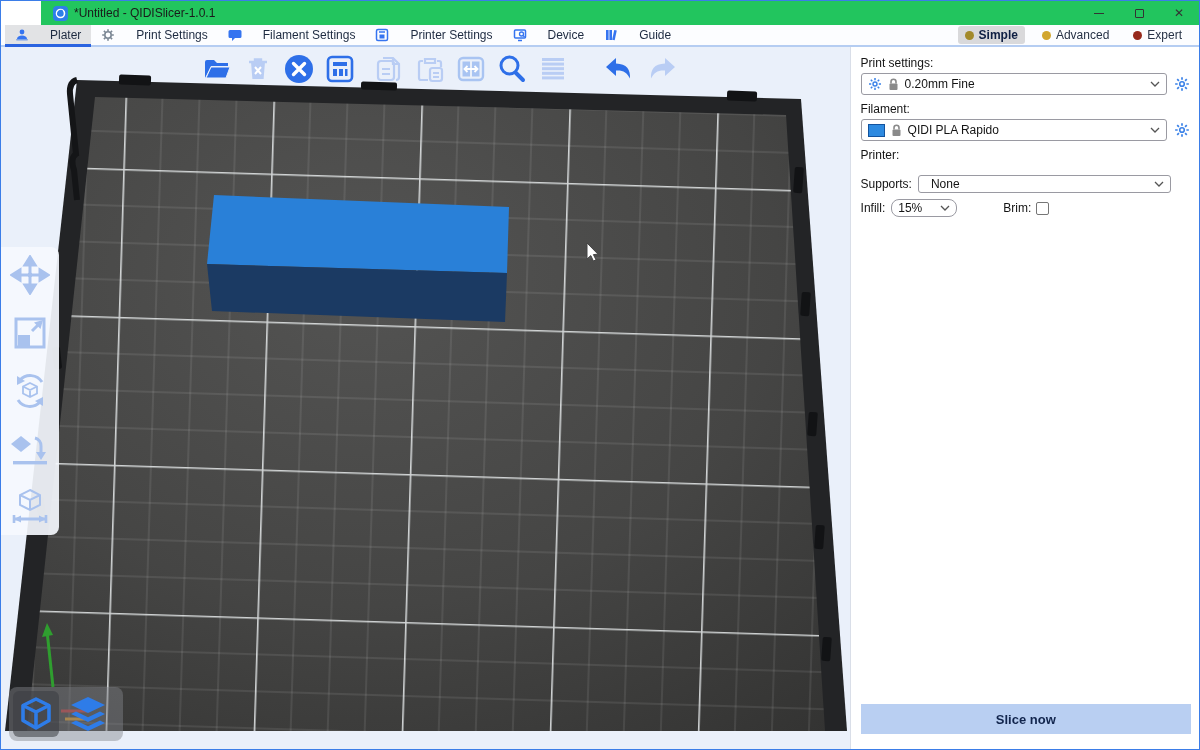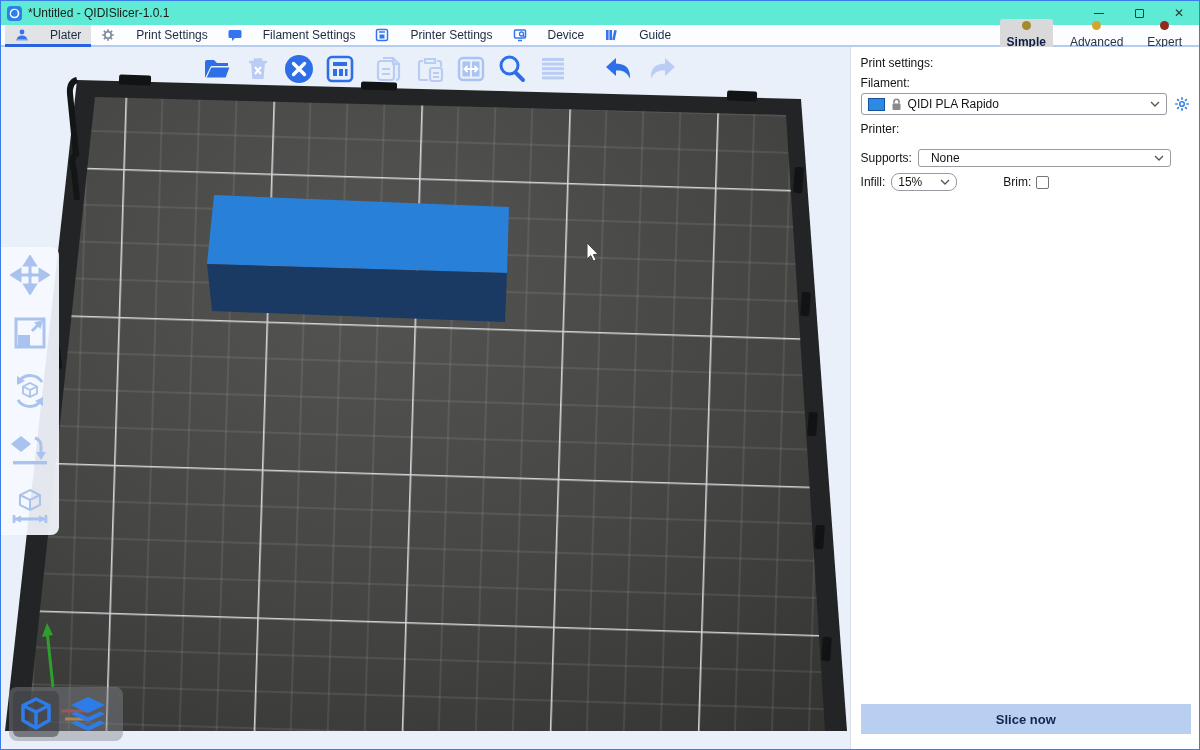--- a/index.html
+++ b/index.html
@@ -2,39 +2,39 @@
 <html><head>
 <meta charset="utf-8">
 <style>
   * { margin:0; padding:0; box-sizing:border-box; }
   html,body { width:1200px; height:750px; font-family:"Liberation Sans", sans-serif; }
   #app {
     width:1200px; height:750px; border:1px solid #3b7de8; background:#fff;
     display:flex; flex-direction:column; overflow:hidden; position:relative;
   }
   
-  .titlebar { height:24px; background:#5eead4; display:flex; align-items:center; padding-left:6px; flex:0 0 auto; }
+  .titlebar { height:24px; background:#22c55e; display:flex; align-items:center; padding-left:12px; flex:0 0 auto;margin-left:40px; }
   .app-icon { width:15px; height:15px; border-radius:4px; background:#2f7fe8; display:inline-flex; align-items:center; justify-content:center; margin-right:6px; }
   .app-icon svg { display:block; }
   .title-text { font-size:12px; color:#1a1a1a; }
   .win-controls { margin-left:auto; display:flex; height:100%; }
   .win-btn { width:40px; height:100%; display:flex; align-items:center; justify-content:center; color:#333; font-size:12px; }
   .win-btn .bar { width:10px; height:1px; background:#333; }
   .win-btn .box { width:9px; height:9px; border:1px solid #333; border-radius:1px; }
   
   .menubar { height:20px; background:#fbfcfe; display:flex; align-items:center; gap:0; padding-left:8px; flex:0 0 auto; }
   .menu-item { font-size:12px; color:#1a1a1a; padding:2px 9px; }
   
   .tabbar { height:22px; background:#fcfdff; display:flex; align-items:stretch; border-bottom:2px solid #b5cdf2; flex:0 0 auto; padding-left:4px; }
   .tab { display:flex; align-items:center; gap:21px; padding:0 10px; font-size:12px; color:#1d2a40; position:relative; }
   .tab svg { display:block; }
   .tab.selected { background:#e2e3e5; }
   .tab.selected::after { content:""; position:absolute; left:0; right:0; bottom:-2px; height:3px; background:#2a63e0; }
   .modes { margin-left:auto; display:flex; align-items:center; gap:10px; padding-right:10px; }
-  .mode { display:flex; align-items:center; gap:5px; font-size:12px; color:#273246; padding:2px 7px; border-radius:3px;flex-direction:column; }
+  .mode { display:flex; align-items:center; gap:5px; font-size:12px; color:#273246; padding:2px 7px; border-radius:3px; }
   .mode.selected { background:#d9d9db; font-weight:bold; color:#0e1e42; }
   .dot { width:9px; height:9px; border-radius:50%; display:inline-block; }
   .dot.simple { background:#a38a2a; }
   .dot.advanced { background:#d2a62e; }
   .dot.expert { background:#96291c; }
   
   .main { flex:1; display:flex; min-height:0; }
   .viewport { position:relative; width:850px; background:#eaf0fa; overflow:hidden; }
   .viewport > svg.scene { position:absolute; left:0; top:0; }
   
@@ -364,20 +364,46 @@
               <polygon points="21,3 38,11 21,19 4,11" fill="#2e7ce8"></polygon>
               <path d="M4 20 l17 8 17-8 -5-2.4 -12 5.6 -12-5.6 z" fill="#2e7ce8"></path>
               <path d="M4 29 l17 8 17-8 -5-2.4 -12 5.6 -12-5.6 z" fill="#2e7ce8"></path>
             </svg>
         </div>
       </div>
     </div>
 
     <div class="rightpanel">
       <div class="rp-label">Print settings:</div>
+      <div class="combo-row">
+        <div class="combo">
+          <svg width="14" height="14" viewBox="0 0 14 14">
+              <circle cx="7" cy="7" r="2" fill="none" stroke="#3b82e8" stroke-width="1.4"></circle>
+              <g stroke="#3b82e8" stroke-width="1.5">
+                <path d="M7 1v2.2M7 10.8V13M1 7h2.2M10.8 7H13M2.8 2.8l1.5 1.5M9.7 9.7l1.5 1.5M11.2 2.8L9.7 4.3M4.3 9.7l-1.5 1.5"></path>
+              </g>
+            </svg>
+          <svg width="11" height="13" viewBox="0 0 11 13">
+              <rect x="1.5" y="5.5" width="8" height="6.5" rx="1" fill="#8a8a8a"></rect>
+              <path d="M3 5.5 V3.8 a2.5 2.5 0 0 1 5 0 V5.5" fill="none" stroke="#8a8a8a" stroke-width="1.6"></path>
+            </svg>
+          <span class="val">0.20mm Fine</span>
+          <svg class="chev" width="10" height="6" viewBox="0 0 10 6">
+              <path d="M1 1 l4 4 4-4" fill="none" stroke="#555" stroke-width="1.3"></path>
+            </svg>
+        </div>
+        <div class="gear-btn">
+          <svg width="16" height="16" viewBox="0 0 14 14">
+              <circle cx="7" cy="7" r="2" fill="none" stroke="#3b82e8" stroke-width="1.4"></circle>
+              <g stroke="#3b82e8" stroke-width="1.5">
+                <path d="M7 1v2.2M7 10.8V13M1 7h2.2M10.8 7H13M2.8 2.8l1.5 1.5M9.7 9.7l1.5 1.5M11.2 2.8L9.7 4.3M4.3 9.7l-1.5 1.5"></path>
+              </g>
+            </svg>
+        </div>
+      </div>
 
       <div class="rp-label">Filament:</div>
       <div class="combo-row">
         <div class="combo">
           <span class="swatch"></span>
           <svg width="11" height="13" viewBox="0 0 11 13">
               <rect x="1.5" y="5.5" width="8" height="6.5" rx="1" fill="#8a8a8a"></rect>
               <path d="M3 5.5 V3.8 a2.5 2.5 0 0 1 5 0 V5.5" fill="none" stroke="#8a8a8a" stroke-width="1.6"></path>
             </svg>
           <span class="val">QIDI PLA Rapido</span>

